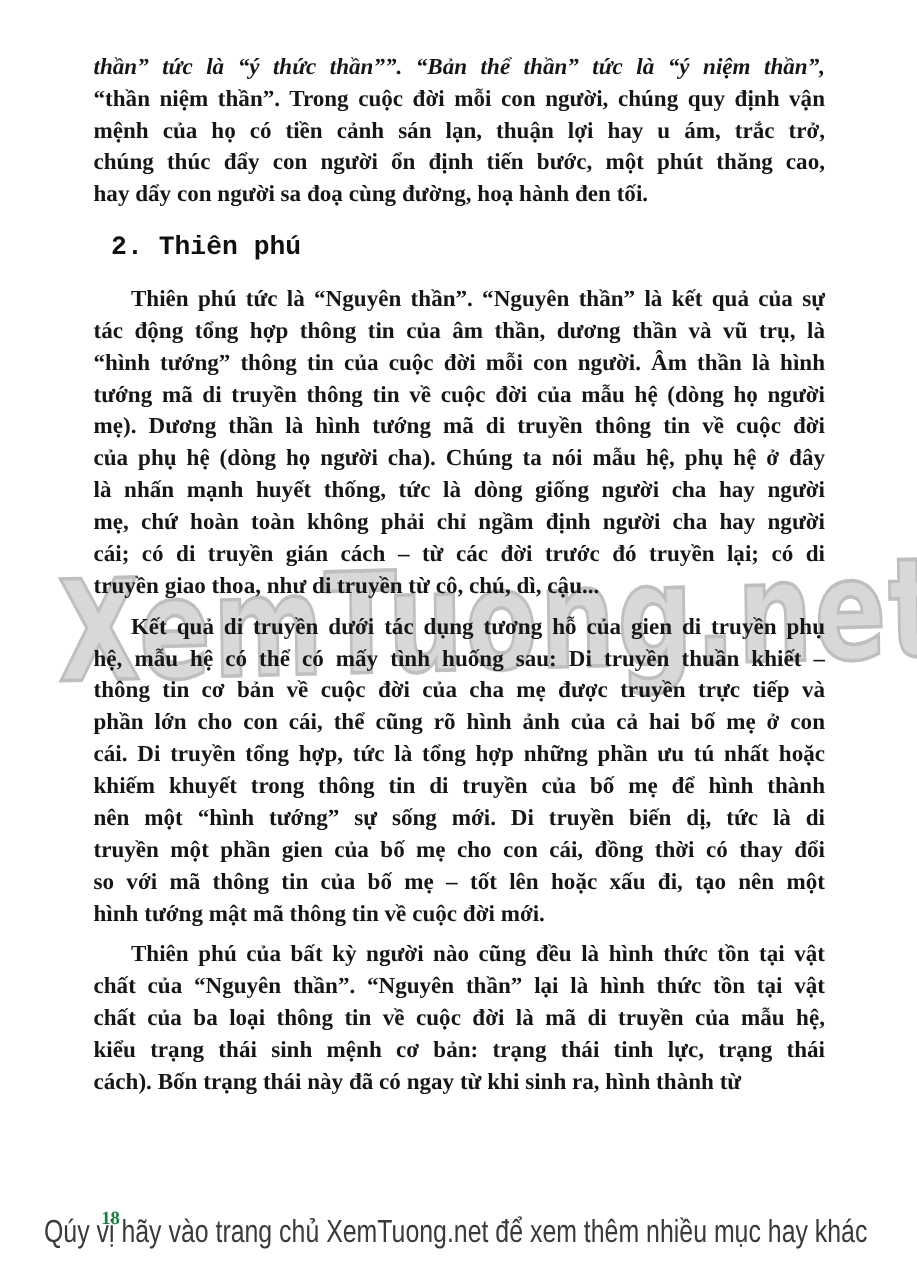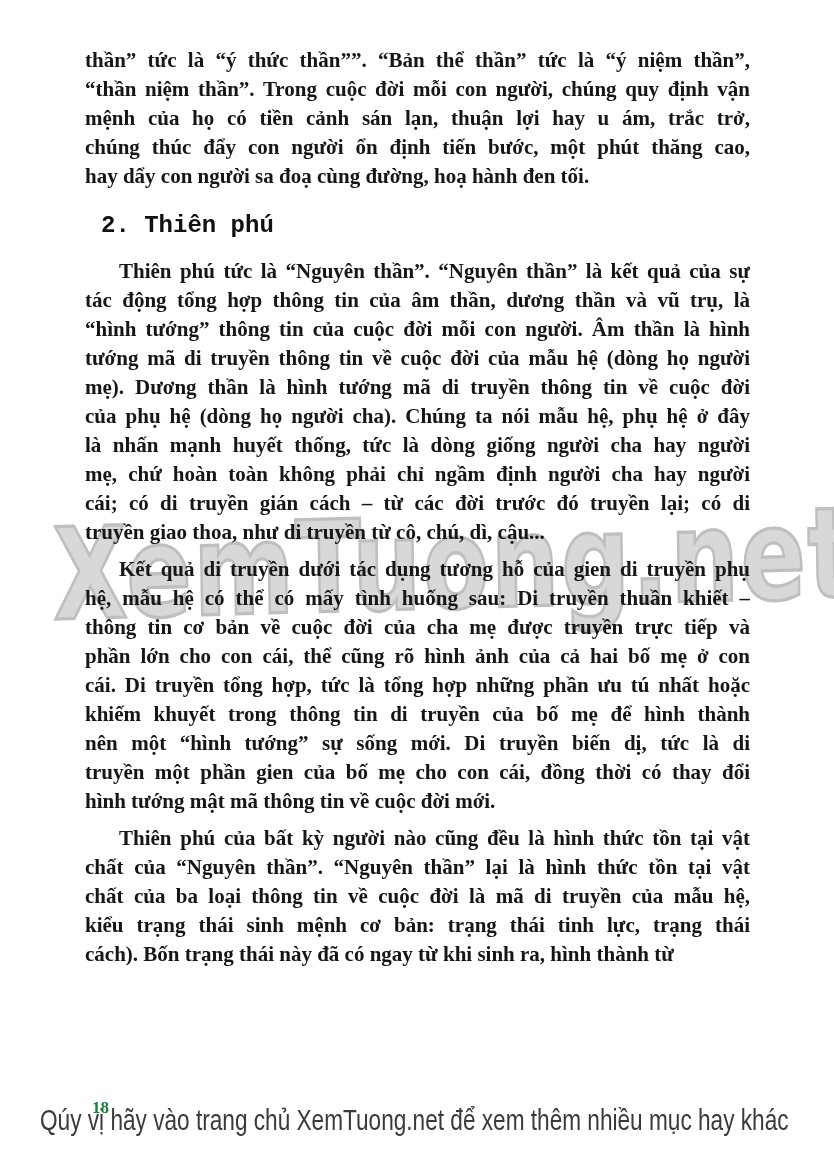--- a/index.html
+++ b/index.html
@@ -41,21 +41,21 @@
     z-index: 1;
   }
   .line {
     text-align: justify;
     text-align-last: justify;
     height: 29px;
     overflow: hidden;
   }
   .para { margin: 0 0 8px 0; }
   .para .line:first-child { text-indent: 34px; }
-  .para.continuation .line:first-child { text-indent: 0; }
+  .para.continuation .line:first-child { text-indent: 0; font-style: italic; }
   .para .line:last-child { text-align-last: left; }
 
   .heading {
     font-family: Liberation Mono, monospace;
     font-weight: 700;
     font-size: 24px;
     line-height: 30px;
     color: #101010;
     margin: 20px 0 16px 16px;
   }
@@ -119,20 +119,21 @@
 
     <div class="para">
         <div class="line">Kết quả di truyền dưới tác dụng tương hỗ của gien di truyền phụ</div>
         <div class="line">hệ, mẫu hệ có thể có mấy tình huống sau: Di truyền thuần khiết –</div>
         <div class="line">thông tin cơ bản về cuộc đời của cha mẹ được truyền trực tiếp và</div>
         <div class="line">phần lớn cho con cái, thể cũng rõ hình ảnh của cả hai bố mẹ ở con</div>
         <div class="line">cái. Di truyền tổng hợp, tức là tổng hợp những phần ưu tú nhất hoặc</div>
         <div class="line">khiếm khuyết trong thông tin di truyền của bố mẹ để hình thành</div>
         <div class="line">nên một “hình tướng” sự sống mới. Di truyền biến dị, tức là di</div>
         <div class="line">truyền một phần gien của bố mẹ cho con cái, đồng thời có thay đổi</div>
+        <div class="line">so với mã thông tin của bố mẹ – tốt lên hoặc xấu đi, tạo nên một</div>
         <div class="line">hình tướng mật mã thông tin về cuộc đời mới.</div>
       </div>
 
     <div class="para">
         <div class="line">Thiên phú của bất kỳ người nào cũng đều là hình thức tồn tại vật</div>
         <div class="line">chất của “Nguyên thần”. “Nguyên thần” lại là hình thức tồn tại vật</div>
         <div class="line">chất của ba loại thông tin về cuộc đời là mã di truyền của mẫu hệ,</div>
         <div class="line">kiểu trạng thái sinh mệnh cơ bản: trạng thái tinh lực, trạng thái</div>
         <div class="line">cách). Bốn trạng thái này đã có ngay từ khi sinh ra, hình thành từ</div>
       </div>

